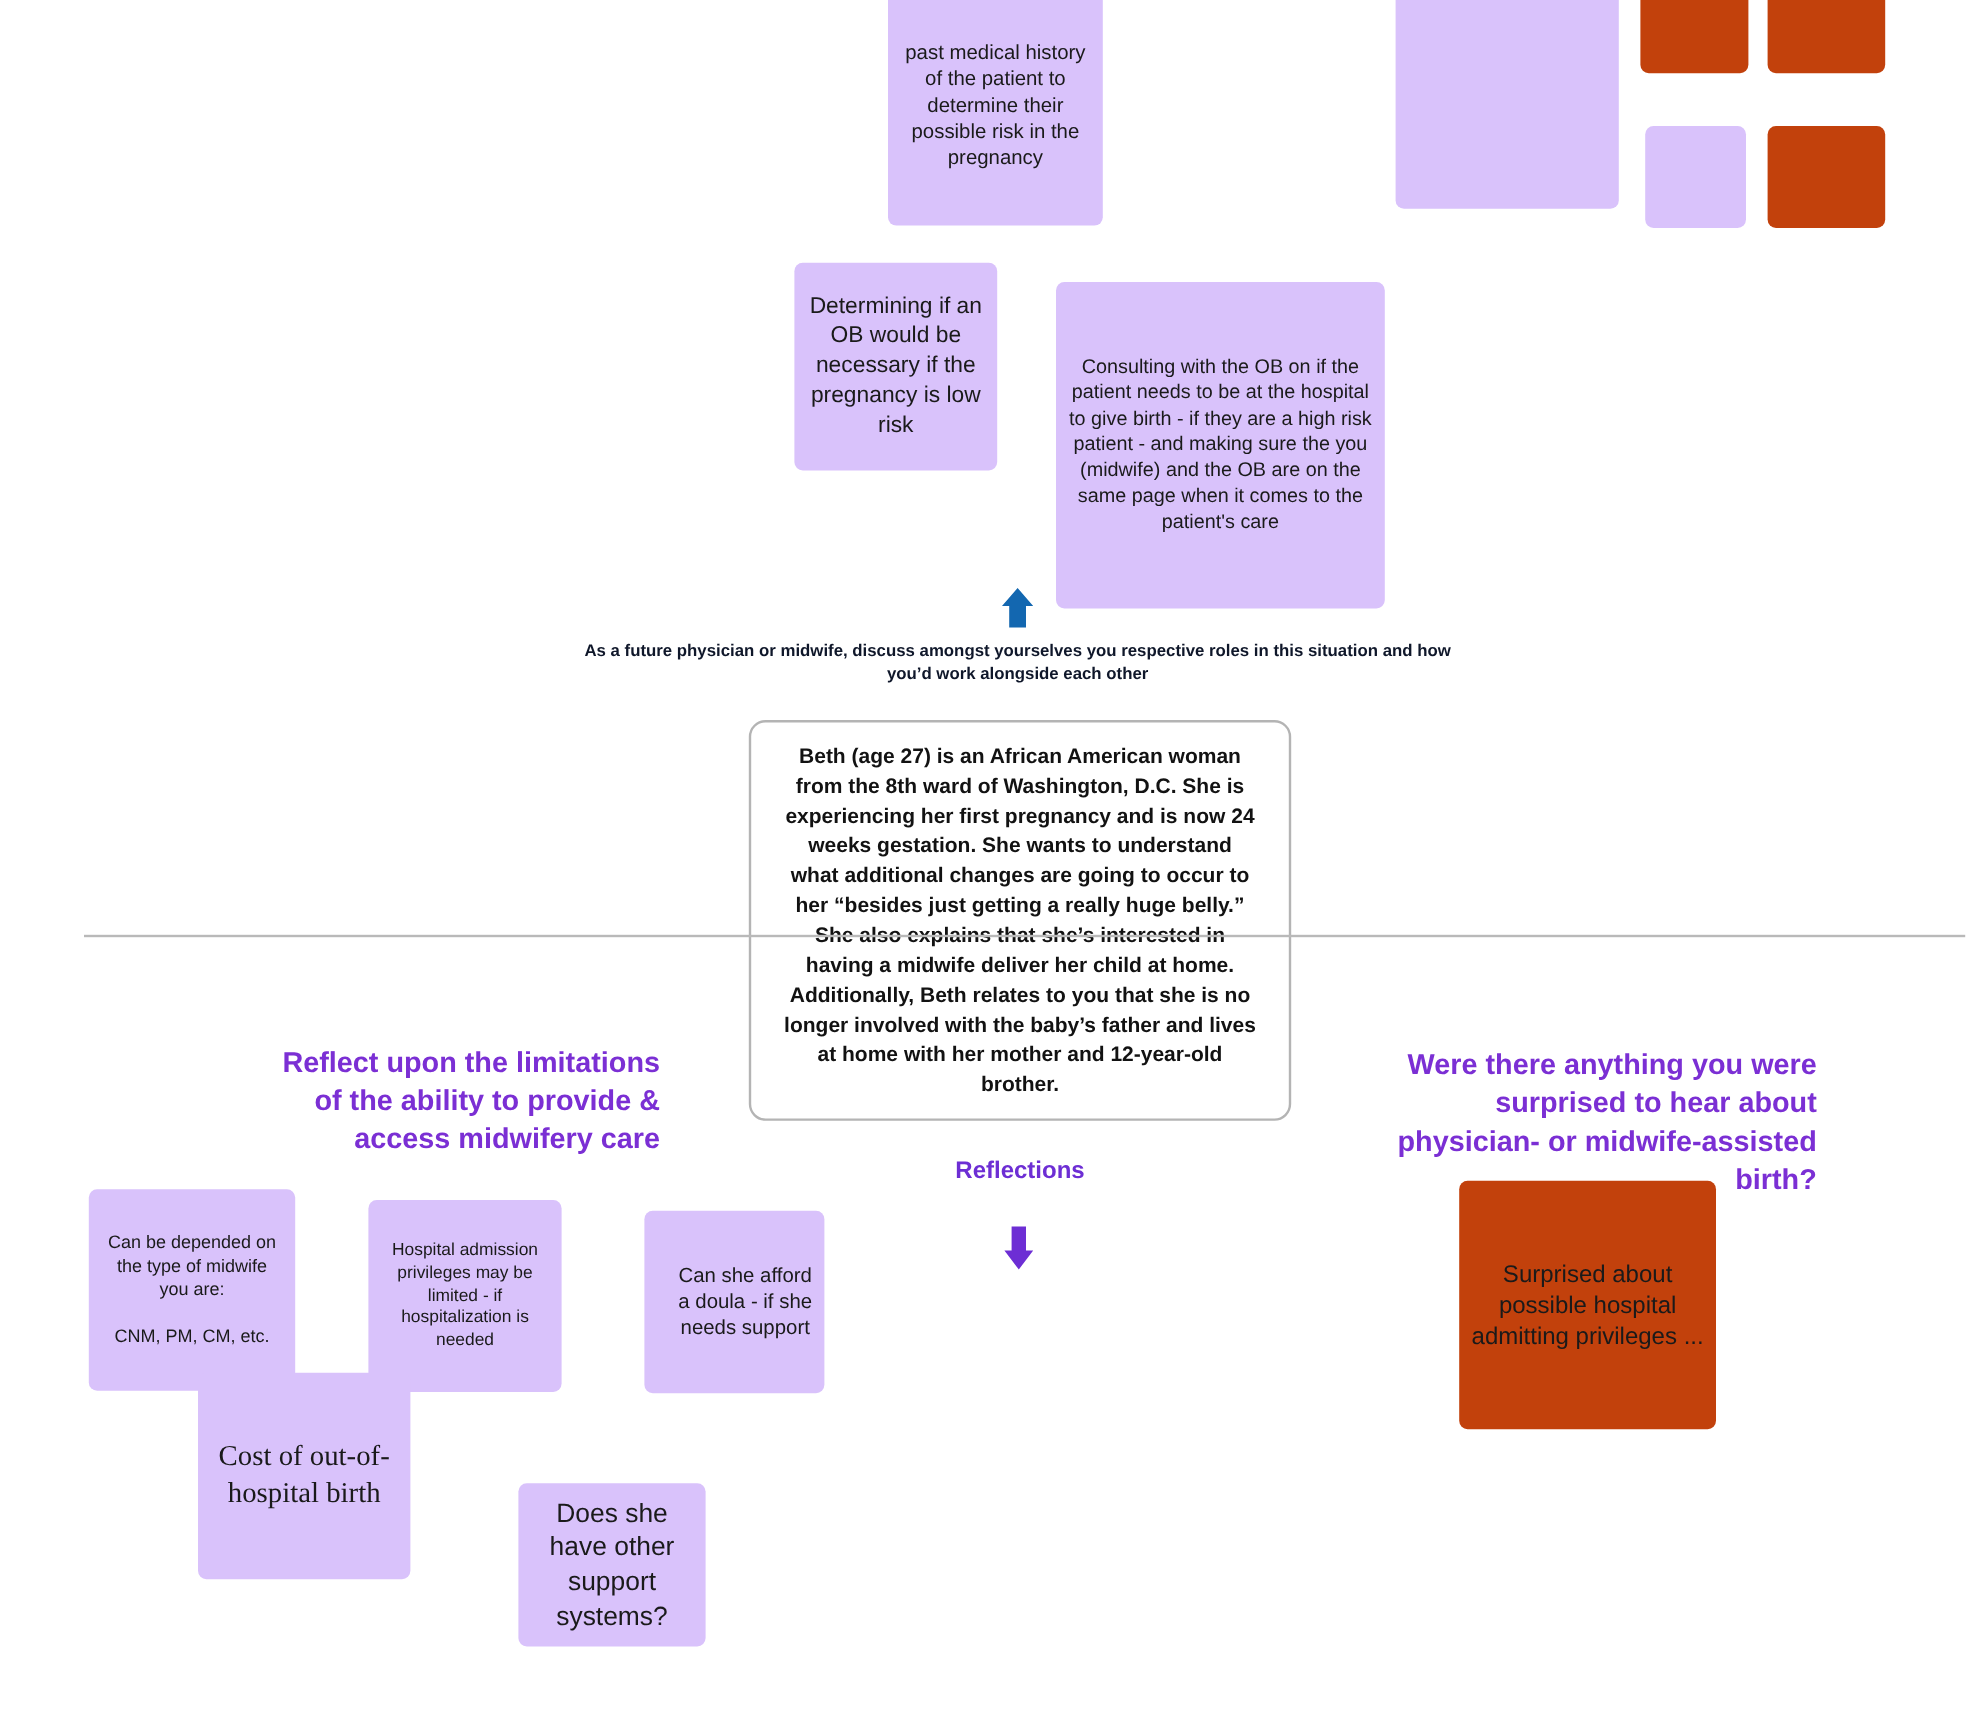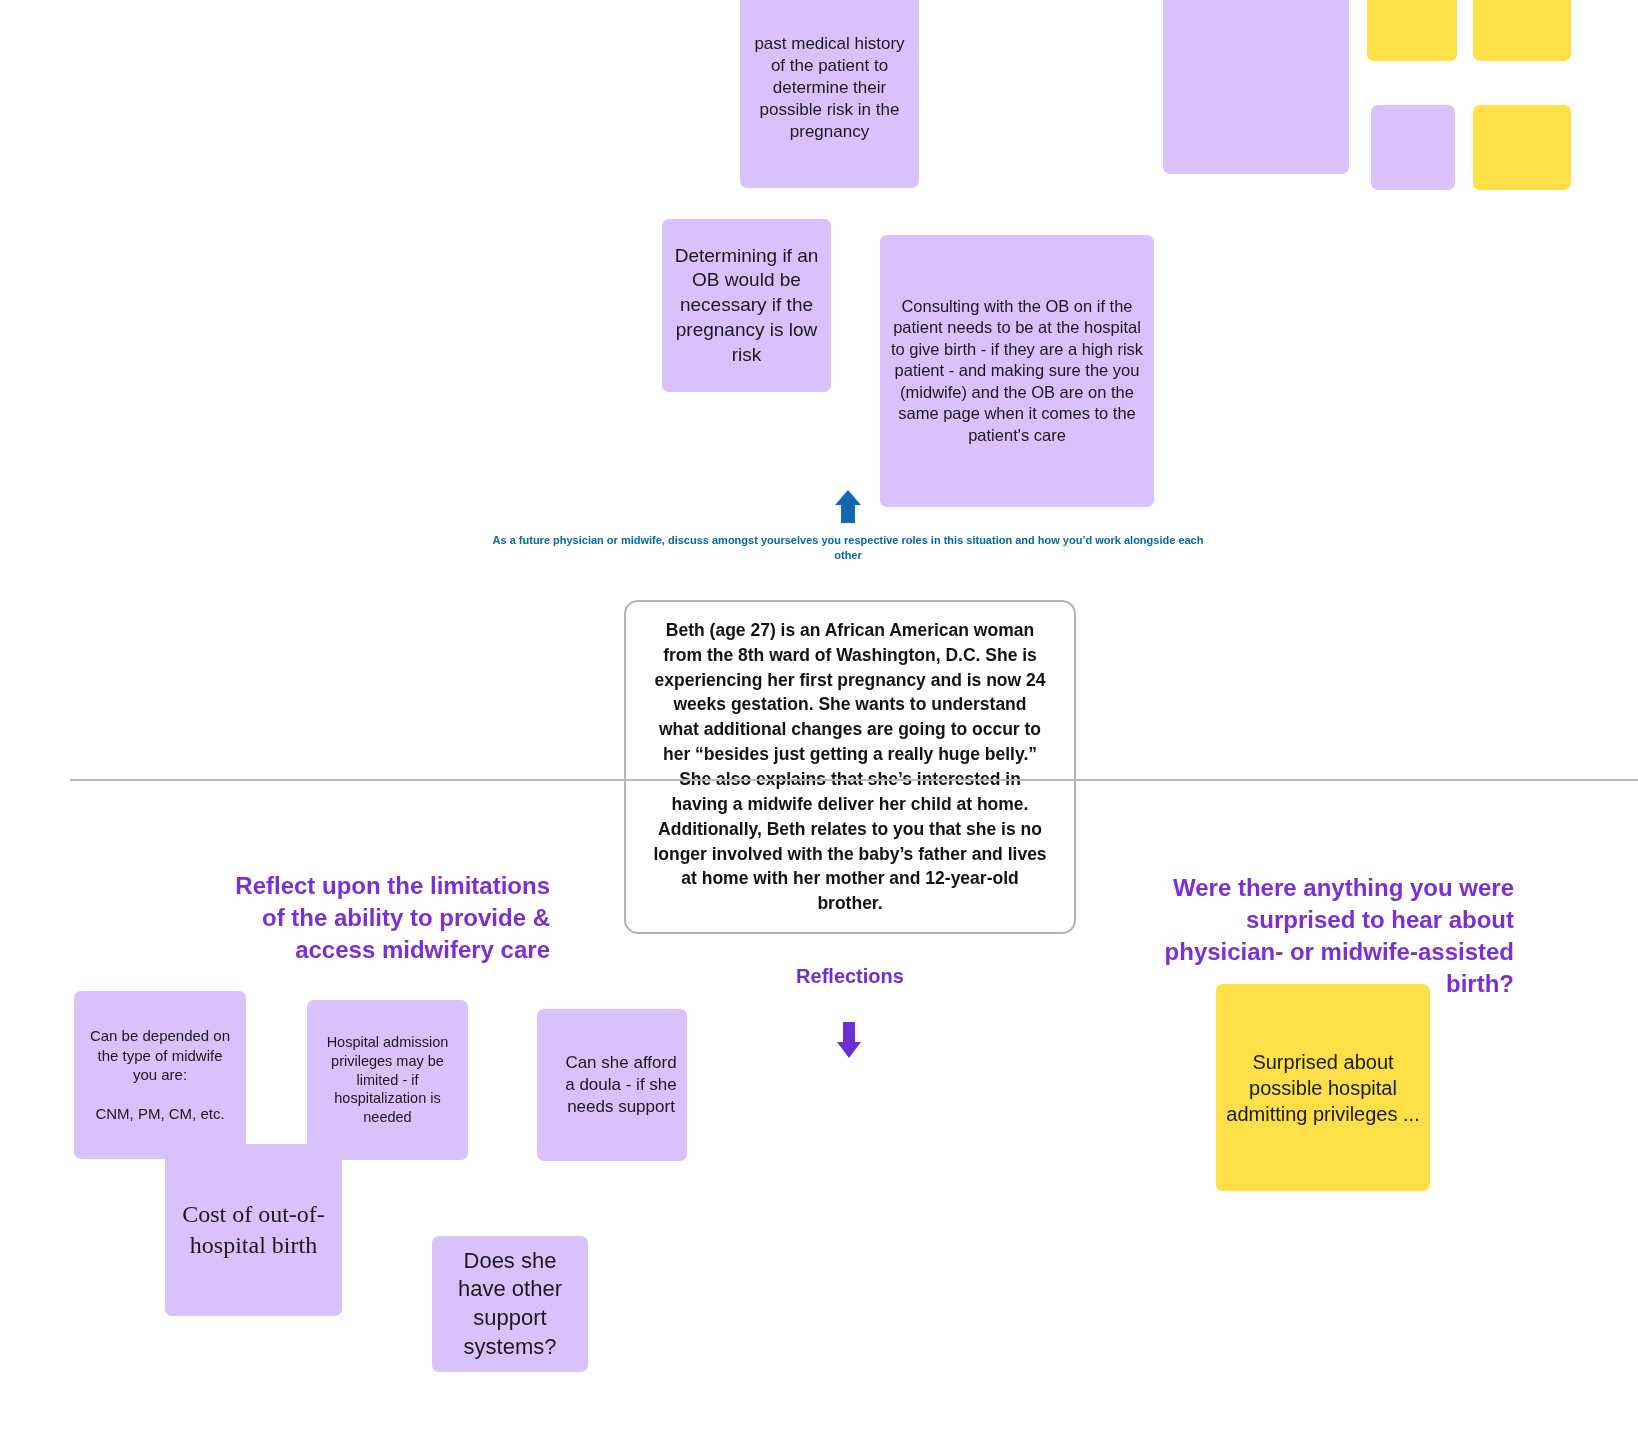--- a/index.html
+++ b/index.html
@@ -25,39 +25,39 @@
     display: flex;
     align-items: center;
     justify-content: center;
     text-align: center;
     color: #1a1a1a;
     line-height: 1.3;
     white-space: pre-line;
     padding: 8px 10px;
   }
   .note.purple { background: #d9c2fb; }
-  .note.pink   { background: #fde047; }
+  .note.pink   { background: #c2410c; }
   .note.blank  { padding: 0; }
 
   .divider {
     position: absolute;
     background: #b9b9b9;
     height: 2px;
   }
 
   .heading {
     position: absolute;
     font-weight: bold;
     line-height: 1.33;
     white-space: pre-line;
   }
   .heading.blue {
-    color: #0369a1;
+    color: #0f172a;
     text-align: center;
-    font-size: 11px;
+    font-size: 14px;
   }
   .heading.purple-h {
     color: #7b2fd4;
     text-align: right;
     font-size: 24px;
   }
   .heading.purple-small {
     color: #6d2ed4;
     font-size: 20px;
     text-align: center;

